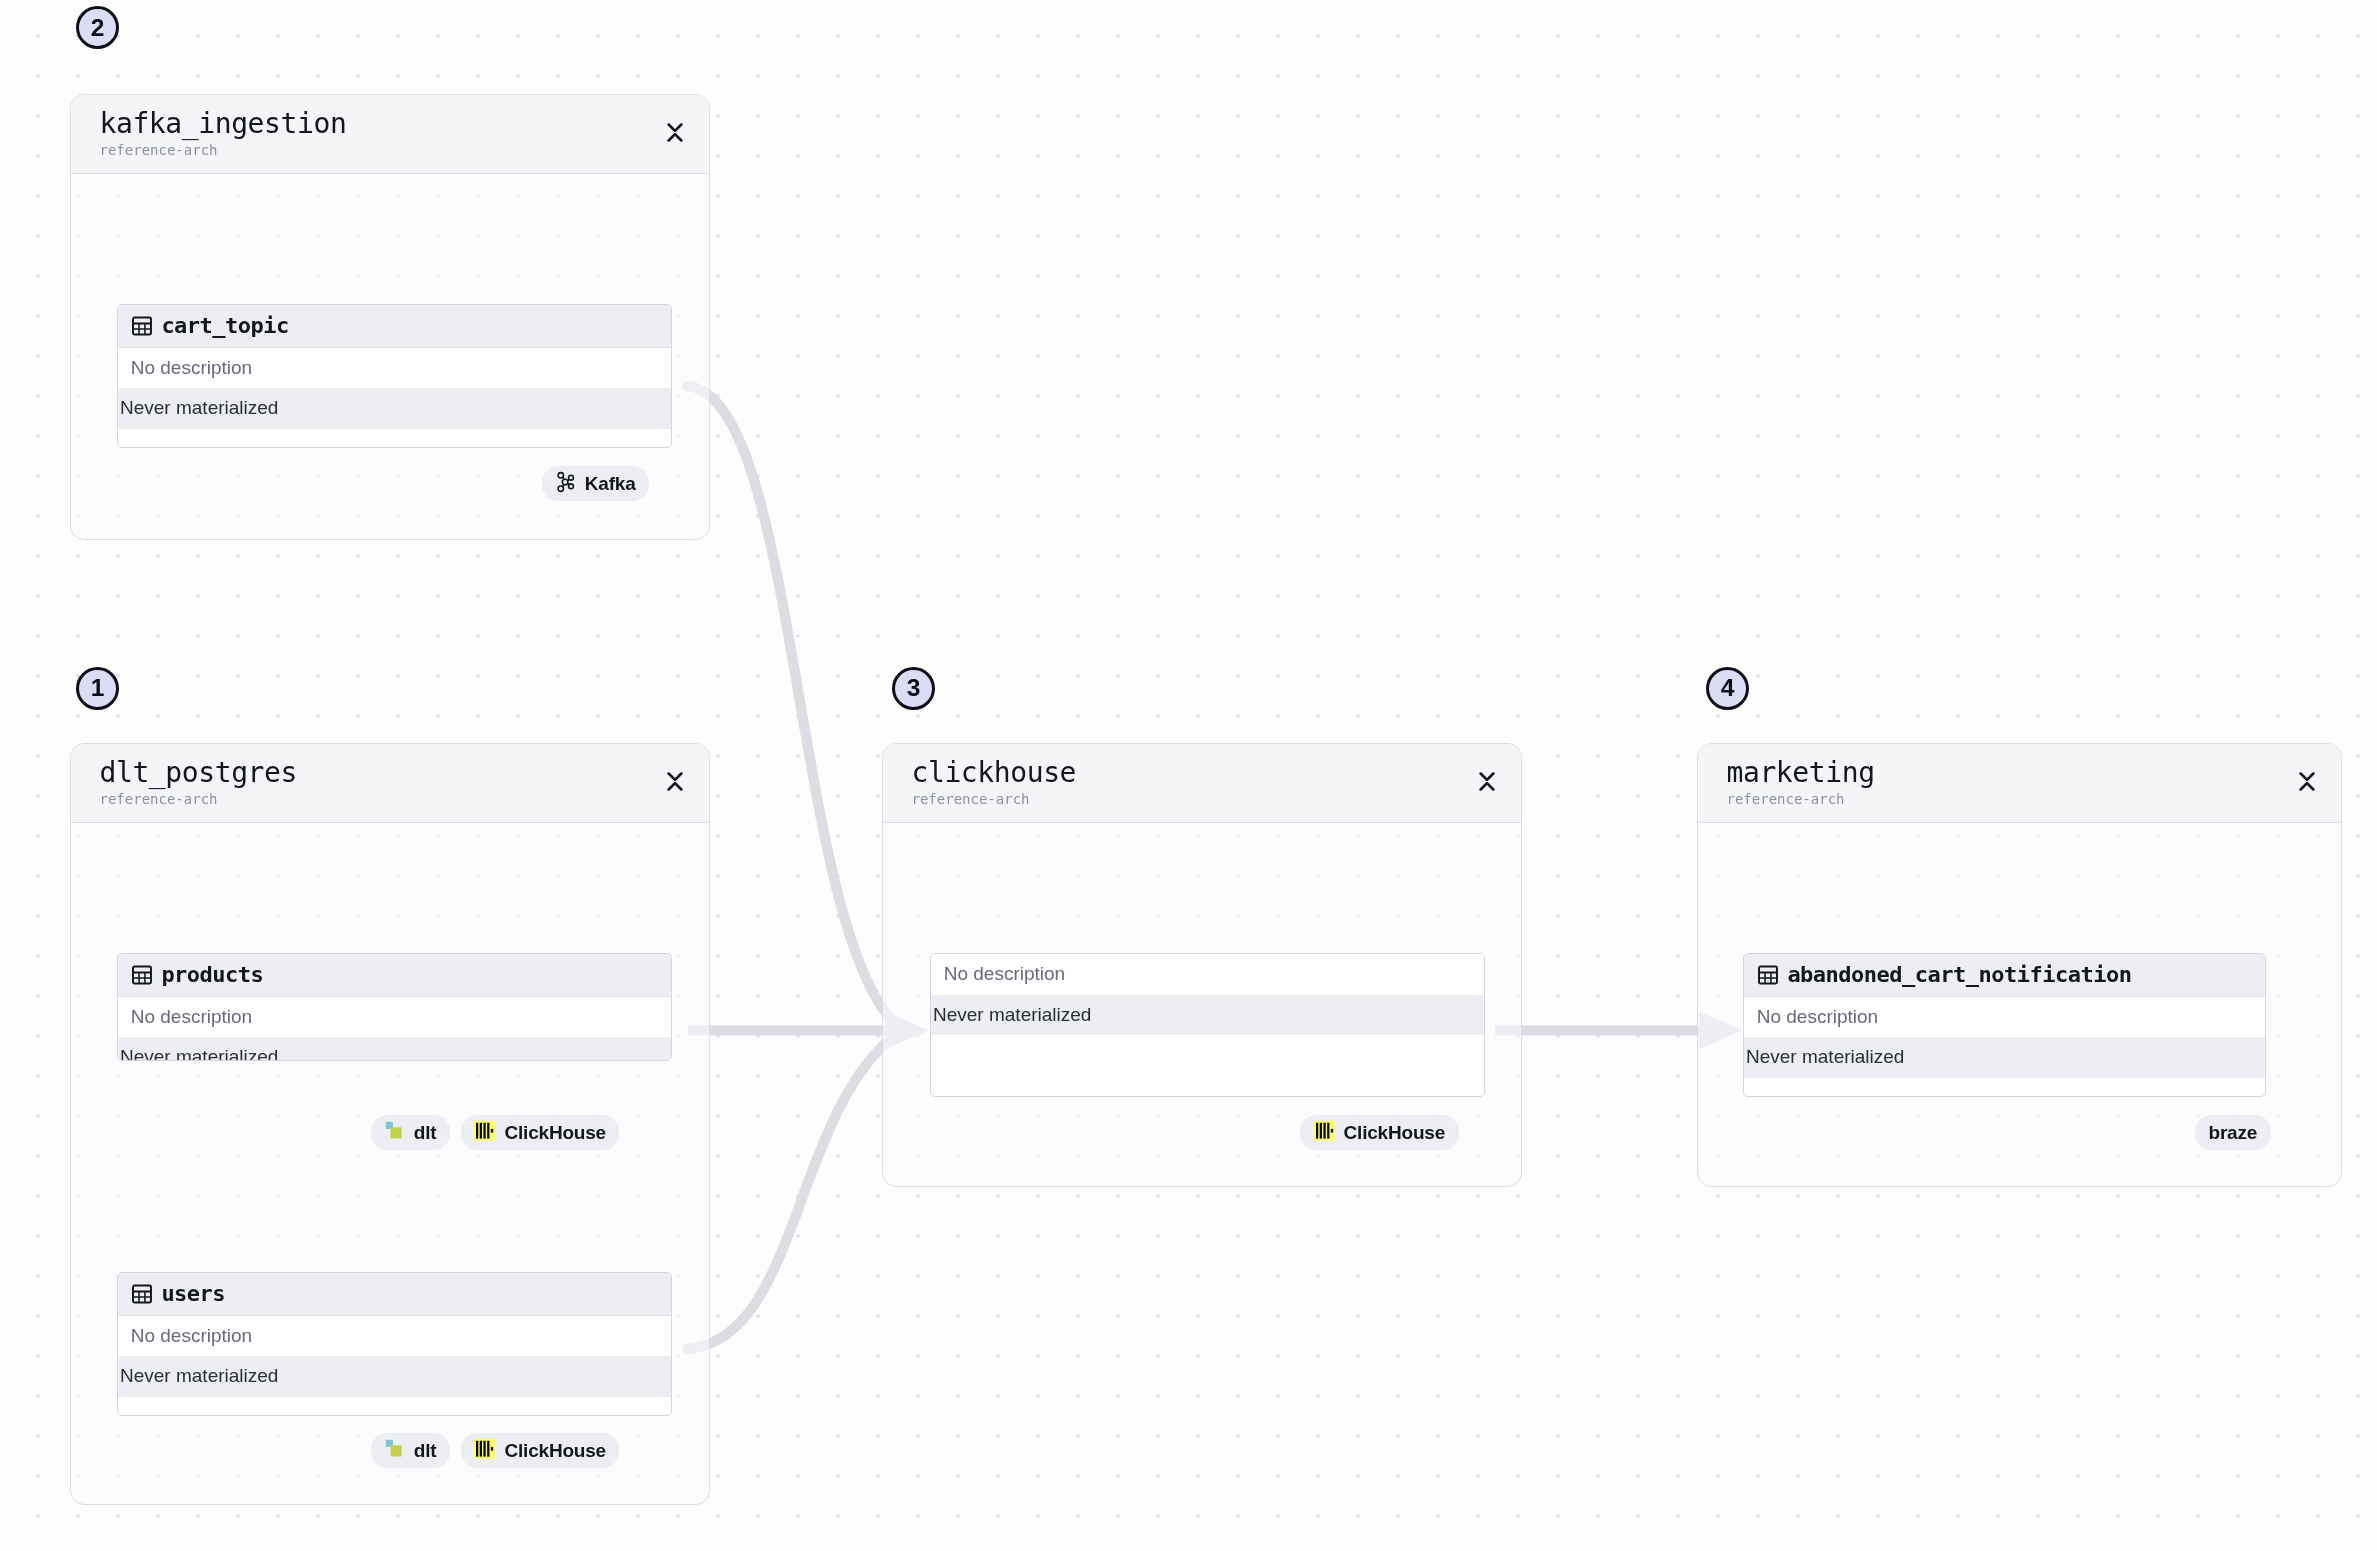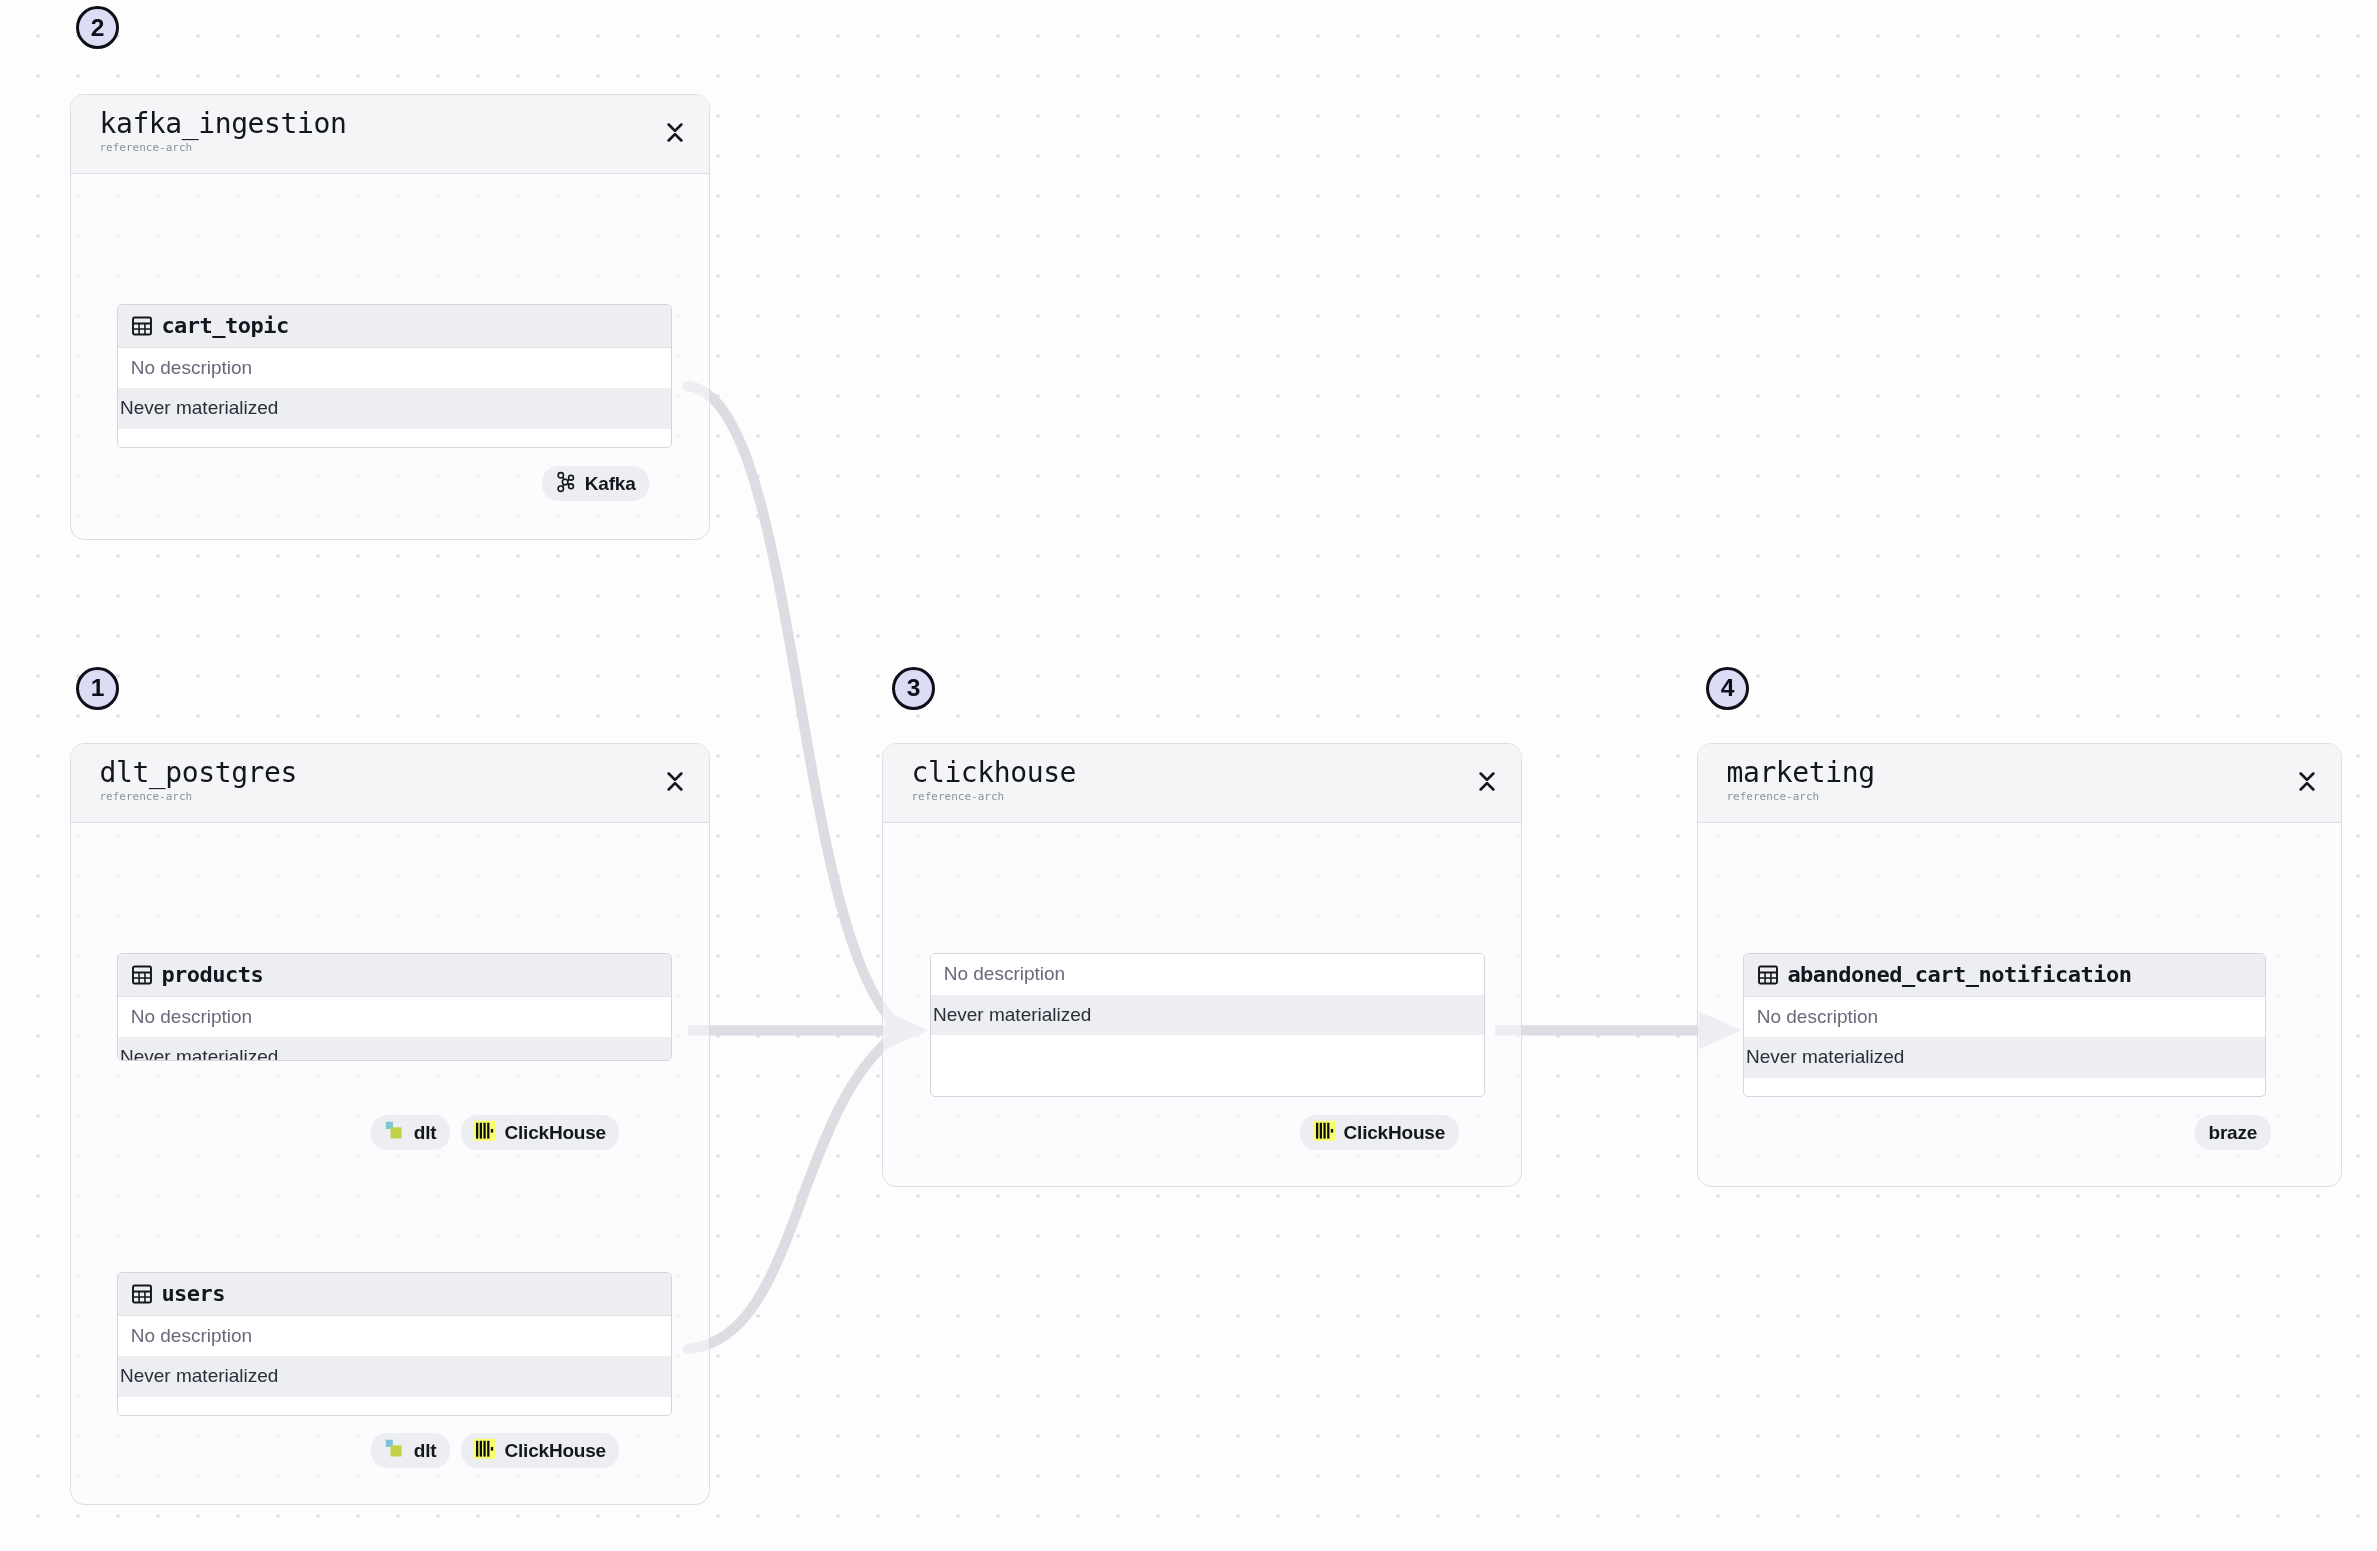--- a/index.html
+++ b/index.html
@@ -56,21 +56,21 @@
     font-family: "DejaVu Sans Mono", "Liberation Mono", monospace;
     font-size: 28px;
     font-weight: 400;
     color: #14161f;
     letter-spacing: -0.4px;
     line-height: 1.05;
     white-space: nowrap;
   }
   .group-subtitle {
     font-family: "DejaVu Sans Mono", "Liberation Mono", monospace;
-    font-size: 11px;
+    font-size: 14px;
     font-weight: 400;
     color: #8d90a0;
     line-height: 1.3;
     margin-top: 2.4px;
     white-space: nowrap;
   }
   .collapse-icon {
     position: absolute;
     right: 22px;
     top: 24px;

